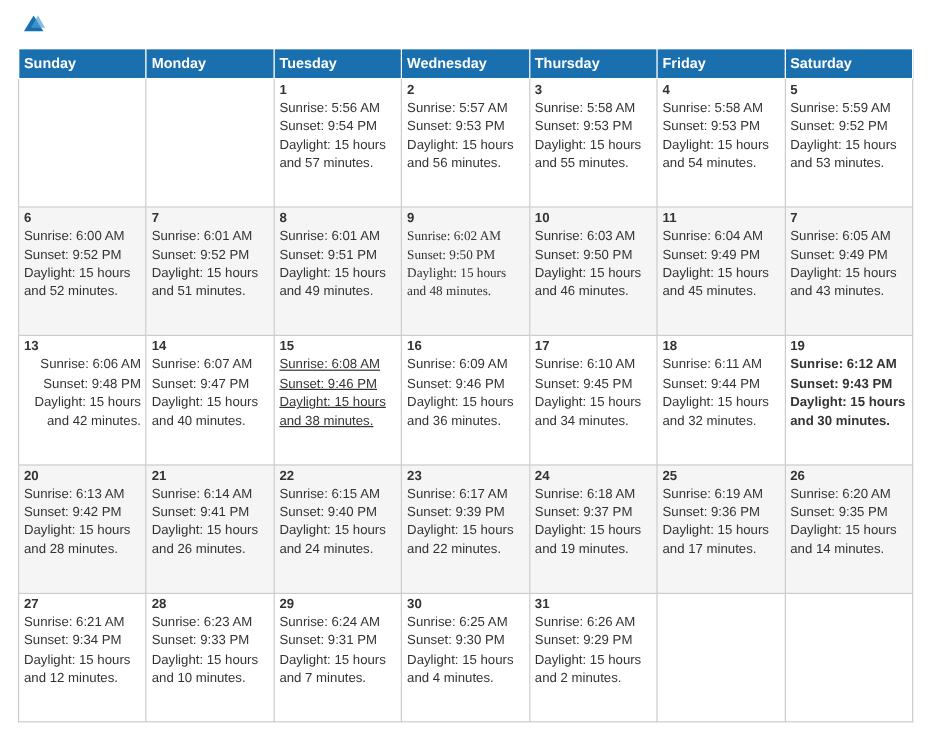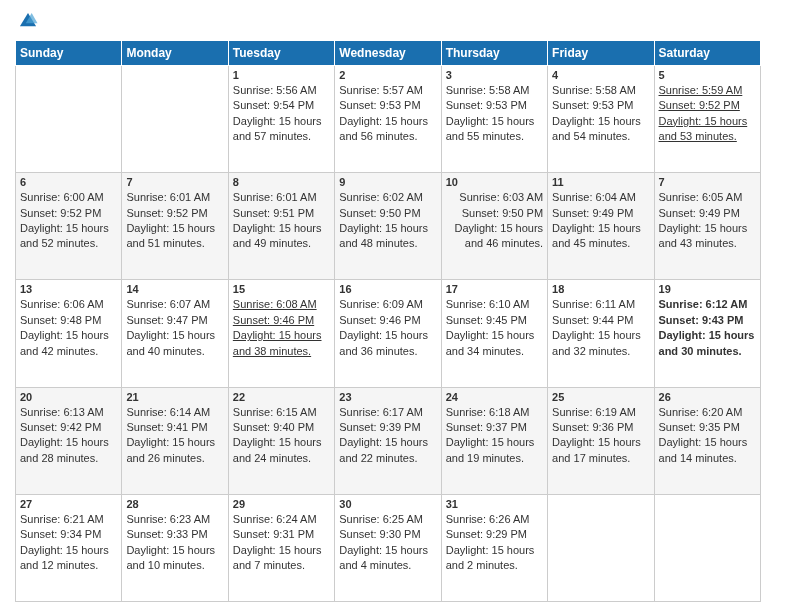--- a/index.html
+++ b/index.html
@@ -153,21 +153,21 @@
 Daylight: 15 hours and 55 minutes.</div>
           </td>
           <td>
             <span class="day-number">4</span>
             <div class="day-info" style="white-space: pre-line;">Sunrise: 5:58 AM
 Sunset: 9:53 PM
 Daylight: 15 hours and 54 minutes.</div>
           </td>
           <td>
             <span class="day-number">5</span>
-            <div class="day-info" style="white-space: pre-line; text-decoration: underline;">Sunrise: 5:59 AM
+            <div class="day-info" style="white-space: pre-line;">Sunrise: 5:59 AM
 Sunset: 9:52 PM
 Daylight: 15 hours and 53 minutes.</div>
           </td>
         </tr>
         <tr>
           <td>
             <span class="day-number">6</span>
             <div class="day-info" style="white-space: pre-line;">Sunrise: 6:00 AM
 Sunset: 9:52 PM
 Daylight: 15 hours and 52 minutes.</div>
@@ -179,47 +179,47 @@
 Daylight: 15 hours and 51 minutes.</div>
           </td>
           <td>
             <span class="day-number">8</span>
             <div class="day-info" style="white-space: pre-line;">Sunrise: 6:01 AM
 Sunset: 9:51 PM
 Daylight: 15 hours and 49 minutes.</div>
           </td>
           <td>
             <span class="day-number">9</span>
-            <div class="day-info" style="white-space: pre-line;">Sunrise: 6:02 AM
+            <div class="day-info" style="white-space: pre-line; font-family: Liberation Serif, serif;">Sunrise: 6:02 AM
 Sunset: 9:50 PM
 Daylight: 15 hours and 48 minutes.</div>
           </td>
           <td>
             <span class="day-number">10</span>
-            <div class="day-info" style="white-space: pre-line; text-align: right;">Sunrise: 6:03 AM
+            <div class="day-info" style="white-space: pre-line;">Sunrise: 6:03 AM
 Sunset: 9:50 PM
 Daylight: 15 hours and 46 minutes.</div>
           </td>
           <td>
             <span class="day-number">11</span>
             <div class="day-info" style="white-space: pre-line;">Sunrise: 6:04 AM
 Sunset: 9:49 PM
 Daylight: 15 hours and 45 minutes.</div>
           </td>
           <td>
             <span class="day-number">7</span>
             <div class="day-info" style="white-space: pre-line;">Sunrise: 6:05 AM
 Sunset: 9:49 PM
 Daylight: 15 hours and 43 minutes.</div>
           </td>
         </tr>
         <tr>
           <td>
             <span class="day-number">13</span>
-            <div class="day-info" style="white-space: pre-line;">Sunrise: 6:06 AM
+            <div class="day-info" style="white-space: pre-line; text-align: right;">Sunrise: 6:06 AM
 Sunset: 9:48 PM
 Daylight: 15 hours and 42 minutes.</div>
           </td>
           <td>
             <span class="day-number">14</span>
             <div class="day-info" style="white-space: pre-line;">Sunrise: 6:07 AM
 Sunset: 9:47 PM
 Daylight: 15 hours and 40 minutes.</div>
           </td>
           <td>

